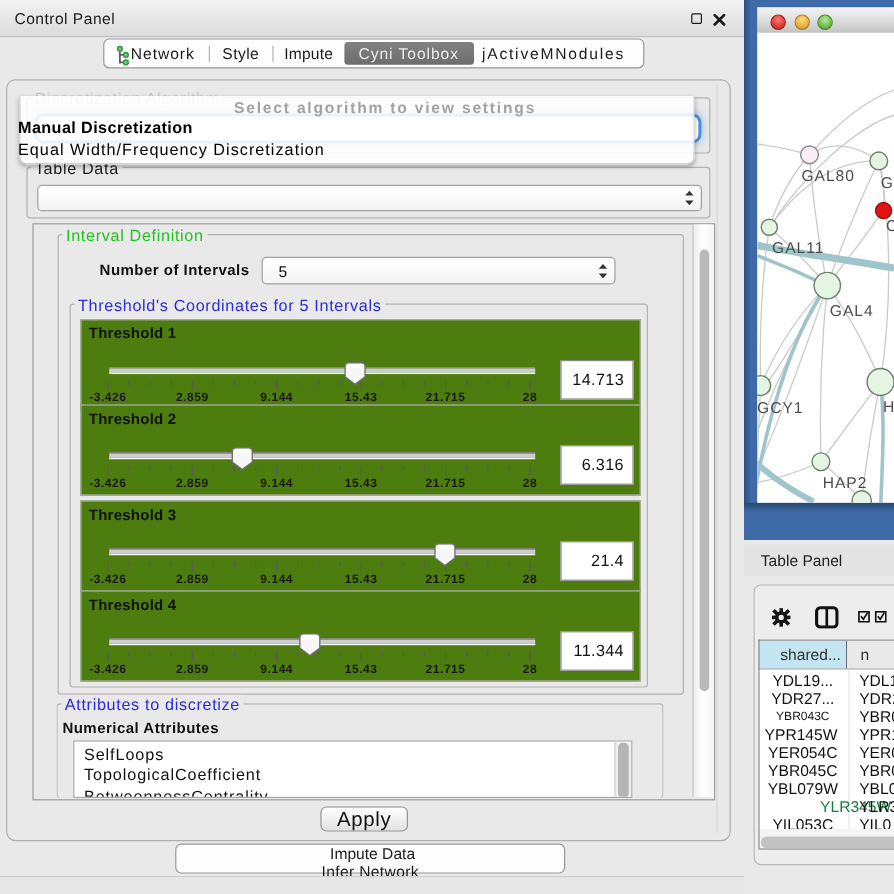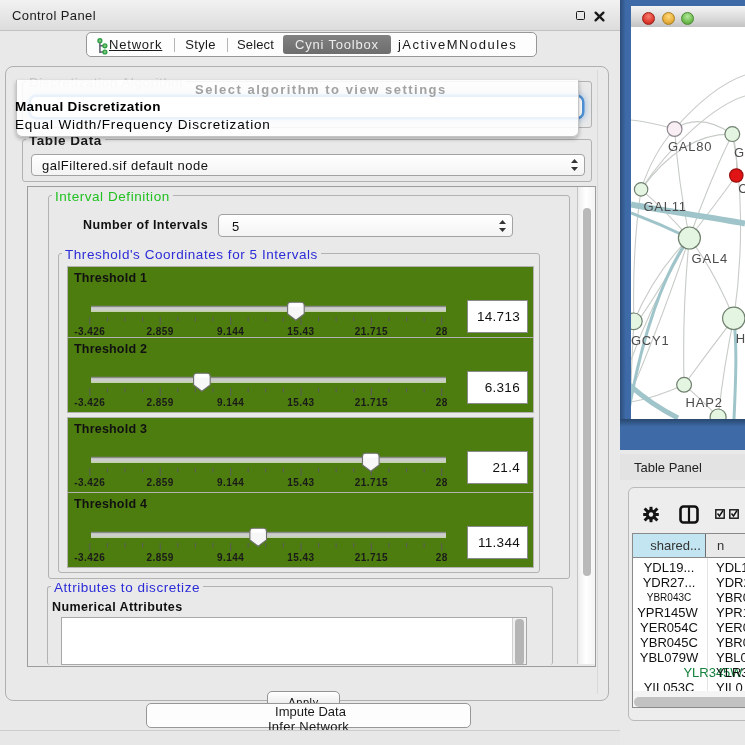--- a/index.html
+++ b/index.html
@@ -28,41 +28,40 @@
 <div class="tabc" style="left:86px;top:32px;width:449px;height:23px;">
  <svg style="margin-left:10px;margin-top:2px;" width="11" height="18" viewBox="0 0 11 18">
   <path d="M2.9 5.5 V 16 M2.9 8.8 H 7.4 M2.9 15 H 7.4" stroke="#5c5c6e" stroke-width="1.5" fill="none"></path>
   <circle cx="2.9" cy="3.7" r="2.6" fill="#2e9e44"></circle>
       <circle cx="2.9" cy="3.7" r="1.3" fill="#7cc57c"></circle>
   <circle cx="7.9" cy="8.8" r="2.6" fill="#2e9e44"></circle>
       <circle cx="7.9" cy="8.8" r="1.3" fill="#7cc57c"></circle>
   <circle cx="7.9" cy="15" r="2.6" fill="#2e9e44"></circle>
       <circle cx="7.9" cy="15" r="1.3" fill="#7cc57c"></circle>
  </svg>
- <div style="margin-left:1px;letter-spacing:0.8px;text-decoration:underline;">Network</div>
+ <div style="margin-left:1px;letter-spacing:0.8px;">Network</div>
  <div class="sep" style="margin:0 10px 0 12px;"></div>
  <div style="letter-spacing:0.35px;">Style</div>
  <div class="sep" style="margin:0 9px 0 11px;"></div>
- <div style="letter-spacing:0.15px;">Select</div>
+ <div style="letter-spacing:0.15px;">Impute</div>
  <div class="dtab" style="margin-left:9px;width:108px;height:19px;letter-spacing:0.8px;flex-shrink:0;">Cyni Toolbox</div>
  <div style="margin-left:7px;letter-spacing:1.5px;">jActiveMNodules</div>
 </div>
 
 <div class="ab" style="left:5px;top:66px;width:602px;height:633px;border:1px solid #b0b0b0;border-radius:8px;background:#e9e9e9;"></div>
 
 <div class="grp" style="left:22px;top:81px;width:568px;height:45px;">
     <span style="color:#c8c8c8;">Discretization Algorithm</span>
   </div>
 <div class="ab" style="left:31px;top:97px;width:551px;height:20px;background:#fff;border-radius:5px;box-shadow:0 0 0 2.5px rgba(72,140,210,0.95), 0 0 7px 3px rgba(90,150,215,0.55);"></div>
 
 <div class="grp" style="left:22px;top:139px;width:568px;height:41px;">
-    <span style="color:#1b1b1b;font-weight:bold;">Table Data</span>
+    <span style="color:#1b1b1b;">Table Data</span>
   </div>
 <div class="combo" style="left:31px;top:154px;width:552px;height:20px;">
- <span>galFiltered.sif default node</span>
  <svg width="9" height="12" viewBox="0 0 9 12">
       <path d="M4.5 0 L8 4 L1 4 Z" fill="#333"></path>
       <path d="M4.5 12 L8 8 L1 8 Z" fill="#333"></path>
     </svg>
 </div>
 
 <div class="ab" style="left:27px;top:186px;width:567px;height:479px;border:1px solid #9d9d9d;background:#e9e9e9;overflow:hidden;"></div>
 <div class="ab" style="left:577px;top:187px;width:17px;height:477px;background:linear-gradient(90deg,#ededed,#ffffff 45%,#f4f4f4);border-left:1px solid #c4c4c4;"></div>
 <div class="ab" style="left:583px;top:208px;width:8px;height:368px;background:#b9b9b9;border-radius:4px;"></div>
 
@@ -155,25 +154,26 @@
       <path d="M 185.40 38 L 195.00 38" stroke="#ffffff" stroke-width="3.4" stroke-linecap="round"></path>
     </svg>
  <div class="vf">11.344</div>
 </div>
 
 <div class="grp" style="left:47px;top:586px;width:504px;height:78px;border-bottom:none;">
     <span style="color:#2b2bd8;">Attributes to discretize</span>
   </div>
 <div class="ab" style="left:52px;top:600px;font-size:12.5px;font-weight:bold;letter-spacing:0.4px;color:#111;">Numerical Attributes</div>
 <div class="ab" style="left:61px;top:617px;width:466px;height:48px;background:#fff;border:1px solid #a8a8a8;box-sizing:border-box;overflow:hidden;">
+ <div style="position:absolute;left:8px;top:2px;font-size:13.5px;letter-spacing:0.75px;color:#111;line-height:17.3px;">SelfLoops<br>TopologicalCoefficient<br>BetweennessCentrality<br></div>
  <div style="position:absolute;right:0;top:0;width:13px;height:100%;background:#f0f0f0;border-left:1px solid #d0d0d0;"></div>
  <div style="position:absolute;right:2px;top:1px;width:9px;height:46px;background:#b5b5b5;border-radius:4px;"></div>
 </div>
 
-<div class="ab" style="left:267px;top:691px;width:73px;height:21px;background:linear-gradient(#ffffff,#e2e2e2);border:1px solid #949494;border-radius:5px;box-sizing:border-box;display:flex;align-items:center;justify-content:center;font-size:11px;letter-spacing:0.6px;color:#111;">Apply</div>
+<div class="ab" style="left:267px;top:672px;width:73px;height:21px;background:linear-gradient(#ffffff,#e2e2e2);border:1px solid #949494;border-radius:5px;box-sizing:border-box;display:flex;align-items:center;justify-content:center;font-size:17px;letter-spacing:0.6px;color:#111;">Apply</div>
 
 <div class="tabc" style="left:146px;top:703px;width:323px;height:23px;flex-direction:column;">
  <div style="width:97px;text-align:center;text-indent:4px;flex-shrink:0;">Impute Data</div>
  <div style="width:108px;text-align:center;letter-spacing:0.3px;flex-shrink:0;">Infer Network</div>
 </div>
 <div class="ab" style="left:0;top:730px;width:620px;height:15px;background:#e7e7e7;border-top:1px solid #cdcdcd;"></div>
 <div class="ab" style="left:597px;top:70px;width:1px;height:624px;background:#d8d8d8;"></div>
 <div class="ab" style="left:16px;top:80px;width:561px;height:56px;background:rgba(255,255,255,0.88);border:1px solid rgba(150,150,150,0.55);border-top:none;border-radius:0 0 6px 6px;box-shadow:0 2px 4px rgba(0,0,0,0.28);"></div>
 <div class="ab" style="left:195px;top:82px;width:300px;font-size:13px;font-weight:bold;letter-spacing:1.5px;color:#a2a2a2;">Select algorithm to view settings</div>
 <div class="ab" style="left:15px;top:99px;font-size:13.5px;font-weight:bold;letter-spacing:0.33px;color:#000;">Manual Discretization</div>

